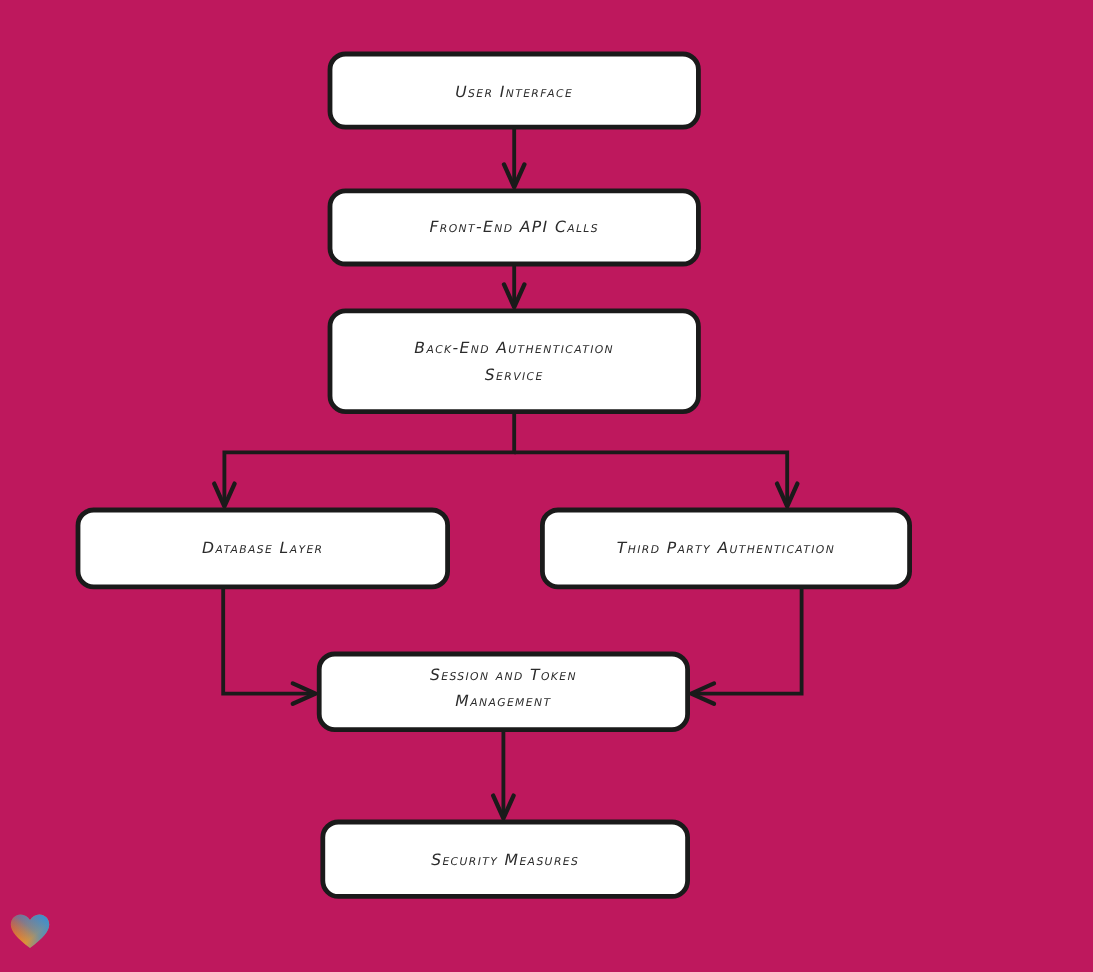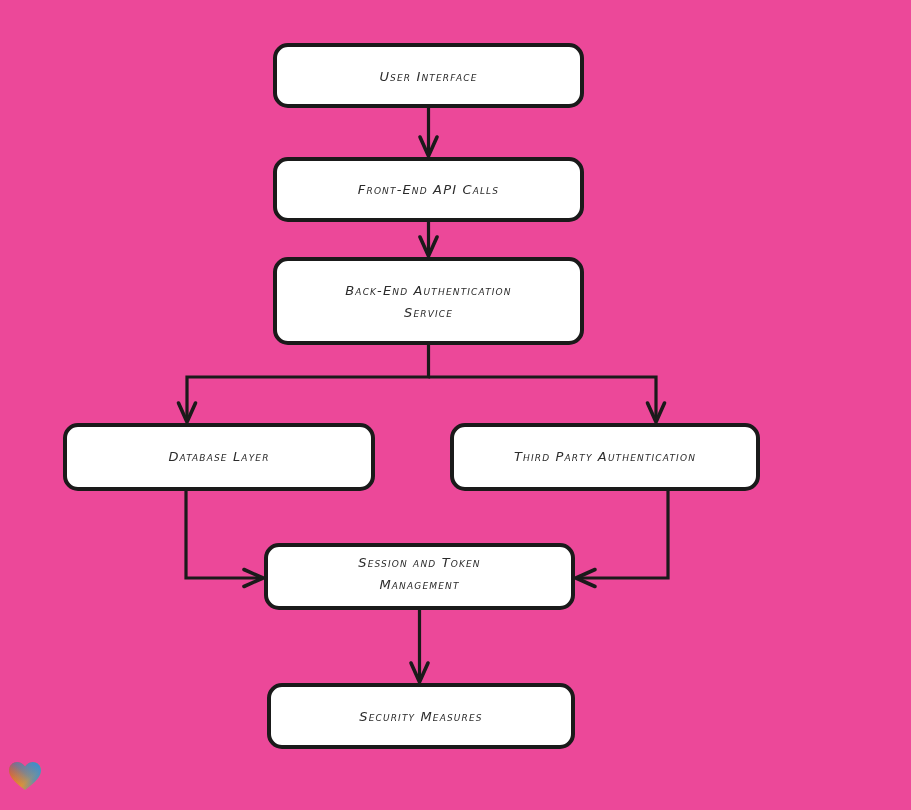--- a/index.html
+++ b/index.html
@@ -10,21 +10,21 @@
   body {
     width: 911px;
     height: 810px;
     font-family: "DejaVu Sans", sans-serif;
     overflow: hidden;
   }
   #diagram-root {
     position: relative;
     width: 911px;
     height: 810px;
-    background: #ec4899;
+    background: #be185d;
   }
   svg.flow {
     position: absolute;
     top: 0;
     left: 0;
     width: 911px;
     height: 810px;
     display: block;
   }
   .node-shape {

